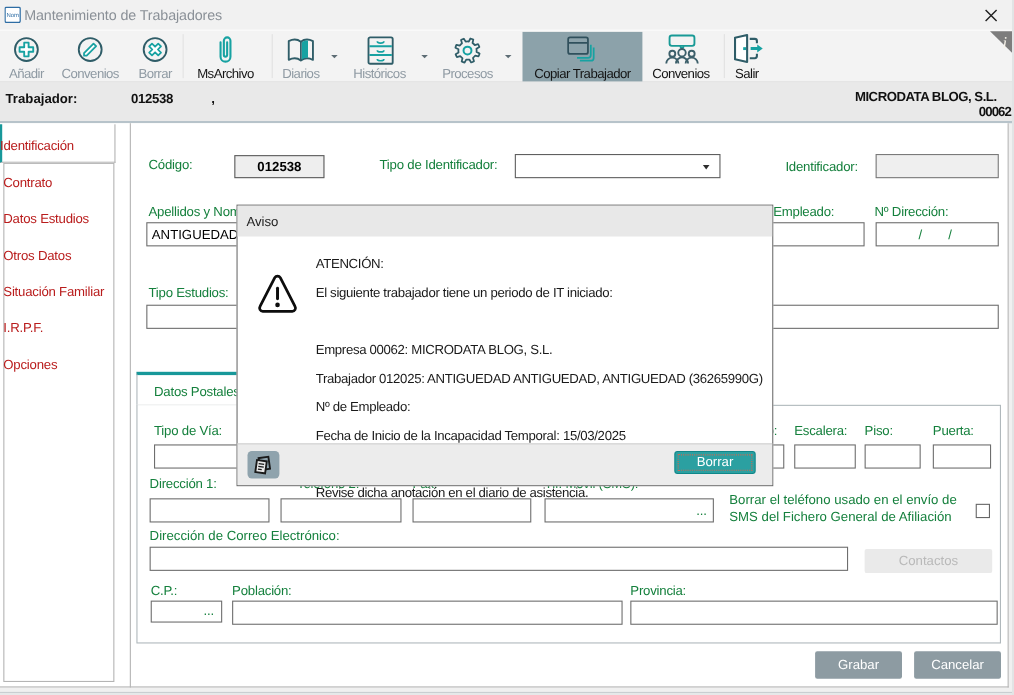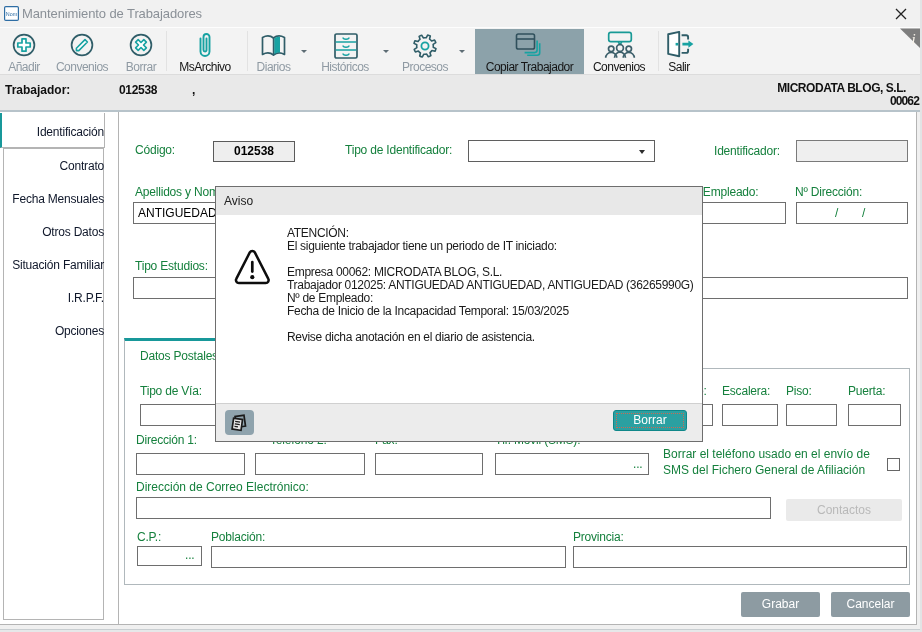--- a/index.html
+++ b/index.html
@@ -4,21 +4,21 @@
 *{margin:0;padding:0;box-sizing:border-box}
 html,body{width:922px;height:632px;overflow:hidden;background:#f0f0f0;font-family:"Liberation Sans",sans-serif;position:relative}
 .abs{position:absolute}
 .lbl{position:absolute;font-size:12px;color:#15803d;letter-spacing:-0.2px;white-space:nowrap;line-height:13px}
 .inp{position:absolute;background:#fff;border:1px solid #6e6e6e}
 .blbl{position:absolute;font-weight:bold;font-size:12px;color:#111;letter-spacing:-0.3px;white-space:nowrap}
 .tool{position:absolute;text-align:center;font-size:12px;letter-spacing:-0.5px;color:#8f9aa3;white-space:nowrap}
 .tool.on{color:#151515}
 .sep{position:absolute;top:31px;height:40px;width:1px;background:#e2e2e2}
 .darr{position:absolute;width:0;height:0;border-left:3px solid transparent;border-right:3px solid transparent;border-top:3.5px solid #5d6c74}
-.sbitem{position:absolute;left:3px;width:101px;text-align:right;font-size:12px;letter-spacing:-0.2px;color:#0f172a}
+.sbitem{position:absolute;left:3px;width:101px;text-align:left;font-size:12px;letter-spacing:-0.2px;color:#b91c1c}
 </style></head>
 <body>
 
 <div class="abs" style="left:0;top:0;width:922px;height:27px;background:#f1f1f1"></div>
 <svg class="abs" style="left:4px;top:6px" width="15" height="15" viewBox="0 0 15 15">
     <rect x="0.6" y="0.6" width="13.8" height="13.8" rx="1.2" fill="#fff" stroke="#2e6da4" stroke-width="1.2"></rect>
     <text x="7.5" y="9.8" font-size="5.4" text-anchor="middle" fill="#2e6da4" font-family="Liberation Sans">Nom</text>
   </svg>
 <div class="abs" style="left:22px;top:6px;font-size:13px;color:#8a9097;letter-spacing:-0.1px">Mantenimiento de Trabajadores</div>
 <svg class="abs" style="left:894px;top:7px" width="14" height="14" viewBox="0 0 14 14">
@@ -123,21 +123,21 @@
 <div class="blbl" style="left:5px;top:83px;letter-spacing:0">Trabajador:</div>
 <div class="blbl" style="left:119px;top:83px">012538</div>
 <div class="blbl" style="left:192px;top:83px">,</div>
 <div class="blbl" style="right:16px;top:81px;font-size:12px;letter-spacing:-0.45px">MICRODATA BLOG, S.L.</div>
 <div class="blbl" style="right:3px;top:94px;font-size:12px;letter-spacing:-0.85px">00062</div>
 
 <div class="abs" style="left:0;top:113px;width:105px;height:35px;background:#fff;border-right:1px solid #b4b4b4;border-bottom:1px solid #b4b4b4;border-left:2px solid #18989a"></div>
 <div class="sbitem" style="left:0;top:125px;width:104px">Identificación</div>
 <div class="abs" style="left:3px;top:148px;width:101px;height:472px;background:#fff;border:1px solid #b4b4b4"></div>
 <div class="sbitem" style="top:159px">Contrato</div>
-<div class="sbitem" style="top:192px">Fecha Mensuales</div>
+<div class="sbitem" style="top:192px">Datos Estudios</div>
 <div class="sbitem" style="top:225px">Otros Datos</div>
 <div class="sbitem" style="top:258px">Situación Familiar</div>
 <div class="sbitem" style="top:291px">I.R.P.F.</div>
 <div class="sbitem" style="top:324px">Opciones</div>
 
 <div class="lbl" style="left:135px;top:144px">Código:</div>
 <div class="inp" style="left:213px;top:141px;width:82px;height:21px;background:#eeeeee;border-color:#5a5a5a;font-weight:bold;font-size:12px;text-align:center;line-height:19px">012538</div>
 <div class="lbl" style="left:345px;top:144px">Tipo de Identificador:</div>
 <div class="inp" style="left:468px;top:140px;width:187px;height:22px;border-color:#5f5f5f"></div>
 <div class="darr" style="left:639px;top:150px;border-left-width:3.5px;border-right-width:3.5px;border-top-width:4px;border-top-color:#2c2c2c"></div>
@@ -205,21 +205,21 @@
 <div class="abs" style="left:920px;top:0;width:2px;height:632px;background:#e2e4e5"></div>
 
 <div class="abs" style="left:215px;top:186px;width:488px;height:256px;background:#fff;border:1px solid #6e6e6e;z-index:10"></div>
 <div class="abs" style="left:216px;top:187px;width:486px;height:28px;background:#e8e8e8;z-index:11"></div>
 <div class="abs" style="left:224px;top:194px;font-size:12px;color:#222;z-index:12">Aviso</div>
 <svg class="abs" style="left:233px;top:248px;z-index:12" width="38" height="38" viewBox="0 0 38 38">
 <path d="M16.8 4.4 a2.9 2.9 0 0 1 5 0 L35.2 30.6 a2.9 2.9 0 0 1 -2.5 4.4 H5.9 a2.9 2.9 0 0 1 -2.5 -4.4 Z" fill="none" stroke="#0d0d0d" stroke-width="2.5" stroke-linejoin="round"></path>
 <path d="M19.3 14 V23.6" stroke="#0d0d0d" stroke-width="2.7" stroke-linecap="round"></path>
 <circle cx="19.3" cy="29.2" r="2.1" fill="#0d0d0d"></circle>
 </svg>
-<div class="abs" style="left:287px;top:227px;width:410px;font-size:12px;letter-spacing:-0.3px;line-height:13px;color:#1a1a1a;z-index:12;white-space:pre">ATENCIÓN:
+<div class="abs" style="left:287px;top:227px;width:410px;font-size:12px;letter-spacing:-0.3px;line-height:26px;color:#1a1a1a;z-index:12;white-space:pre">ATENCIÓN:
 El siguiente trabajador tiene un periodo de IT iniciado:
 
 Empresa 00062: MICRODATA BLOG, S.L.
 Trabajador 012025: ANTIGUEDAD ANTIGUEDAD, ANTIGUEDAD (36265990G)
 Nº de Empleado:
 Fecha de Inicio de la Incapacidad Temporal: 15/03/2025
 
 Revise dicha anotación en el diario de asistencia.</div>
 <div class="abs" style="left:216px;top:403px;width:486px;height:38px;background:#ececec;border-top:1px solid #d0d0d0;z-index:11"></div>
 <div class="abs" style="left:225px;top:410px;width:29px;height:25px;background:#8fa3ad;border-radius:4px;z-index:12"></div>

